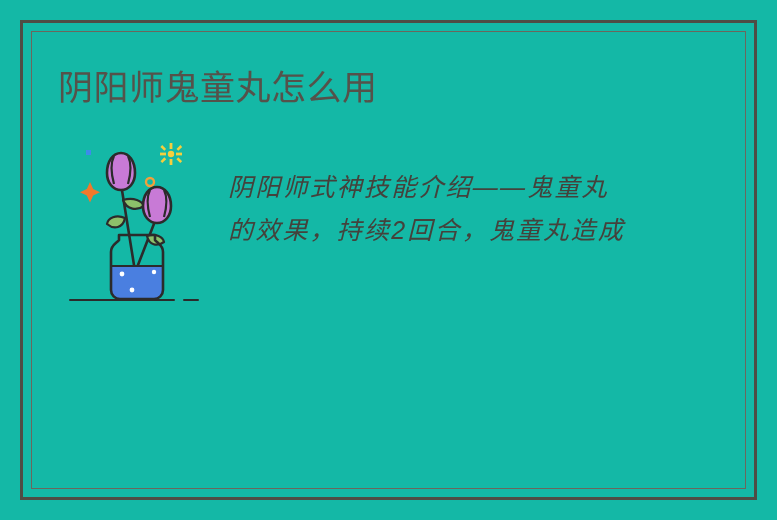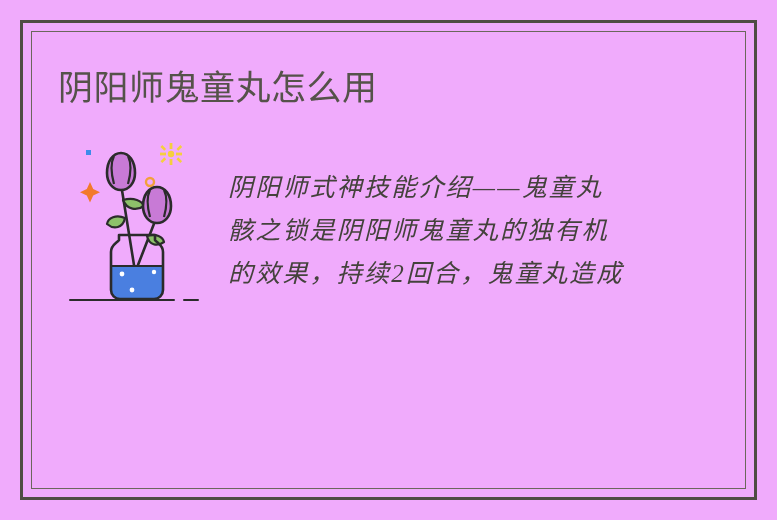--- a/index.html
+++ b/index.html
@@ -6,21 +6,21 @@
   html, body {
     margin: 0;
     padding: 0;
     background: #ffffff;
   }
 
   #page {
     position: relative;
     width: 777px;
     height: 520px;
-    background: #f0abfc;
+    background: #14b8a6;
     overflow: hidden;
     font-family: "Liberation Sans", "DejaVu Sans", sans-serif;
   }
 
   
   .frame-outer {
     position: absolute;
     left: 20px;
     top: 20px;
     width: 737px;
@@ -74,21 +74,21 @@
     top: 166px;
     width: 438px;
   }
 
   .body-line {
     font-size: 25px;
     line-height: 43px;
     color: #44423c;
     letter-spacing: 2.2px;
     white-space: nowrap;
-    font-family: Liberation Serif, serif;
+    font-family: Liberation Sans, sans-serif;
     font-style: italic;
     font-weight: 400;
   }
 </style>
 </head>
 <body>
 
 <div id="page">
 
   <div class="frame-outer"></div>
@@ -165,17 +165,16 @@
       <g stroke="#2b2b2b" stroke-width="2" stroke-linecap="round">
         <line x1="8" y1="160" x2="112" y2="160"></line>
         <line x1="122" y1="160" x2="136" y2="160"></line>
       </g>
 
     </svg>
   </div>
 
   <div class="body-copy">
     <div class="body-line">阴阳师式神技能介绍——鬼童丸</div>
-    <div class="body-line">骸之锁是阴阳师鬼童丸的独有机</div>
     <div class="body-line">的效果，持续2回合，鬼童丸造成</div>
   </div>
 
 </div>
 
 </body></html>

